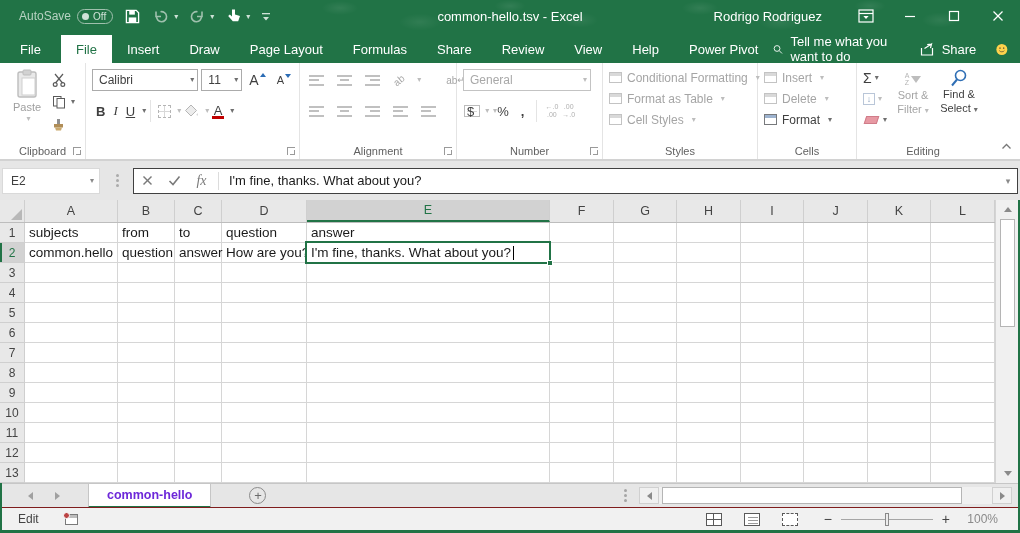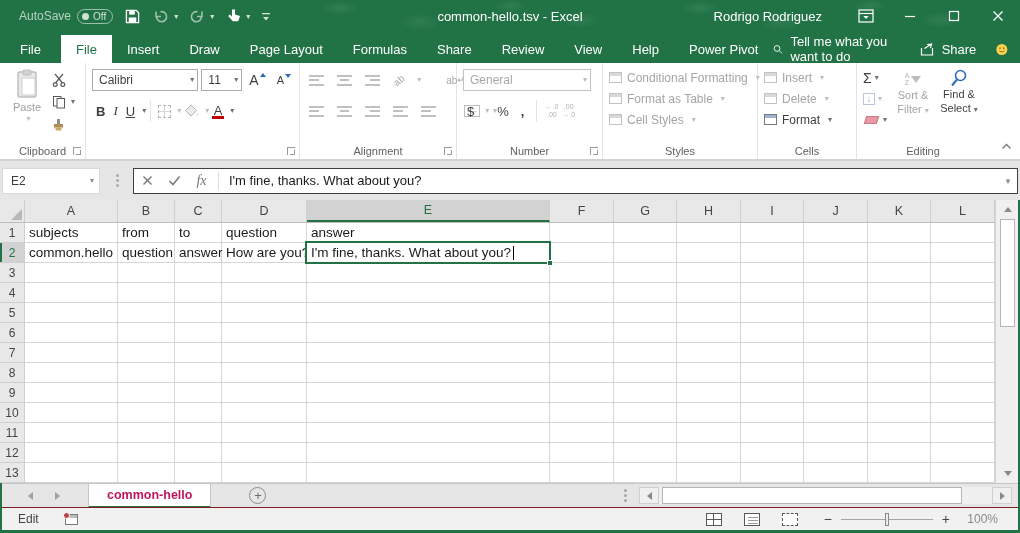--- a/index.html
+++ b/index.html
@@ -118,21 +118,21 @@
   .vthumb{position:absolute;left:4px;top:19px;width:15px;height:108px;background:#fff;border:1px solid #b5b5b5}
   .tri2{width:0;height:0}
   .tri2.up{border-left:4px solid transparent;border-right:4px solid transparent;border-bottom:5px solid #8a8a8a}
   .tri2.dn{border-left:4px solid transparent;border-right:4px solid transparent;border-top:5px solid #8a8a8a}
   .tri2.lf{border-top:4px solid transparent;border-bottom:4px solid transparent;border-right:5px solid #8a8a8a}
   .tri2.rt{border-top:4px solid transparent;border-bottom:4px solid transparent;border-left:5px solid #8a8a8a}
 
   
   .sheetbar{position:absolute;left:0;top:483px;right:0;height:24px;background:#e6e6e6;border-top:1px solid #c6c6c6;display:flex;align-items:center}
   .navarrs{display:flex;gap:22px;margin-left:28px}
-  .stab{margin-left:28px;height:24px;padding:0 18px;background:#fff;border-right:1px solid #c6c6c6;border-left:1px solid #c6c6c6;border-bottom:2px solid #217346;display:flex;align-items:center;font-size:12.5px;font-weight:bold;color:#be185d}
+  .stab{margin-left:28px;height:24px;padding:0 18px;background:#fff;border-right:1px solid #c6c6c6;border-left:1px solid #c6c6c6;border-bottom:2px solid #217346;display:flex;align-items:center;font-size:12.5px;font-weight:bold;color:#6d28d9}
   .addsheet{margin-left:38px;width:17px;height:17px;border:1px solid #8a8a8a;border-radius:50%;display:flex;align-items:center;justify-content:center;color:#6a6a6a;font-size:13px;line-height:1}
   .sdots{display:flex;flex-direction:column;gap:2px;margin-left:auto}
   .sdots b{width:3px;height:3px;border-radius:50%;background:#a5a5a5}
   .hscroll{display:flex;align-items:center;margin-left:12px;margin-right:8px}
   .harrow{width:20px;height:17px;background:#f0f0f0;border:1px solid #d0d0d0;display:flex;align-items:center;justify-content:center}
   .htrack{width:305px;height:17px;background:#f0f0f0;position:relative}
   .hthumb{position:absolute;left:3px;top:0;width:300px;height:17px;background:#fff;border:1px solid #b5b5b5}
   .hgap{width:28px;height:17px;background:#f0f0f0}
 
   

